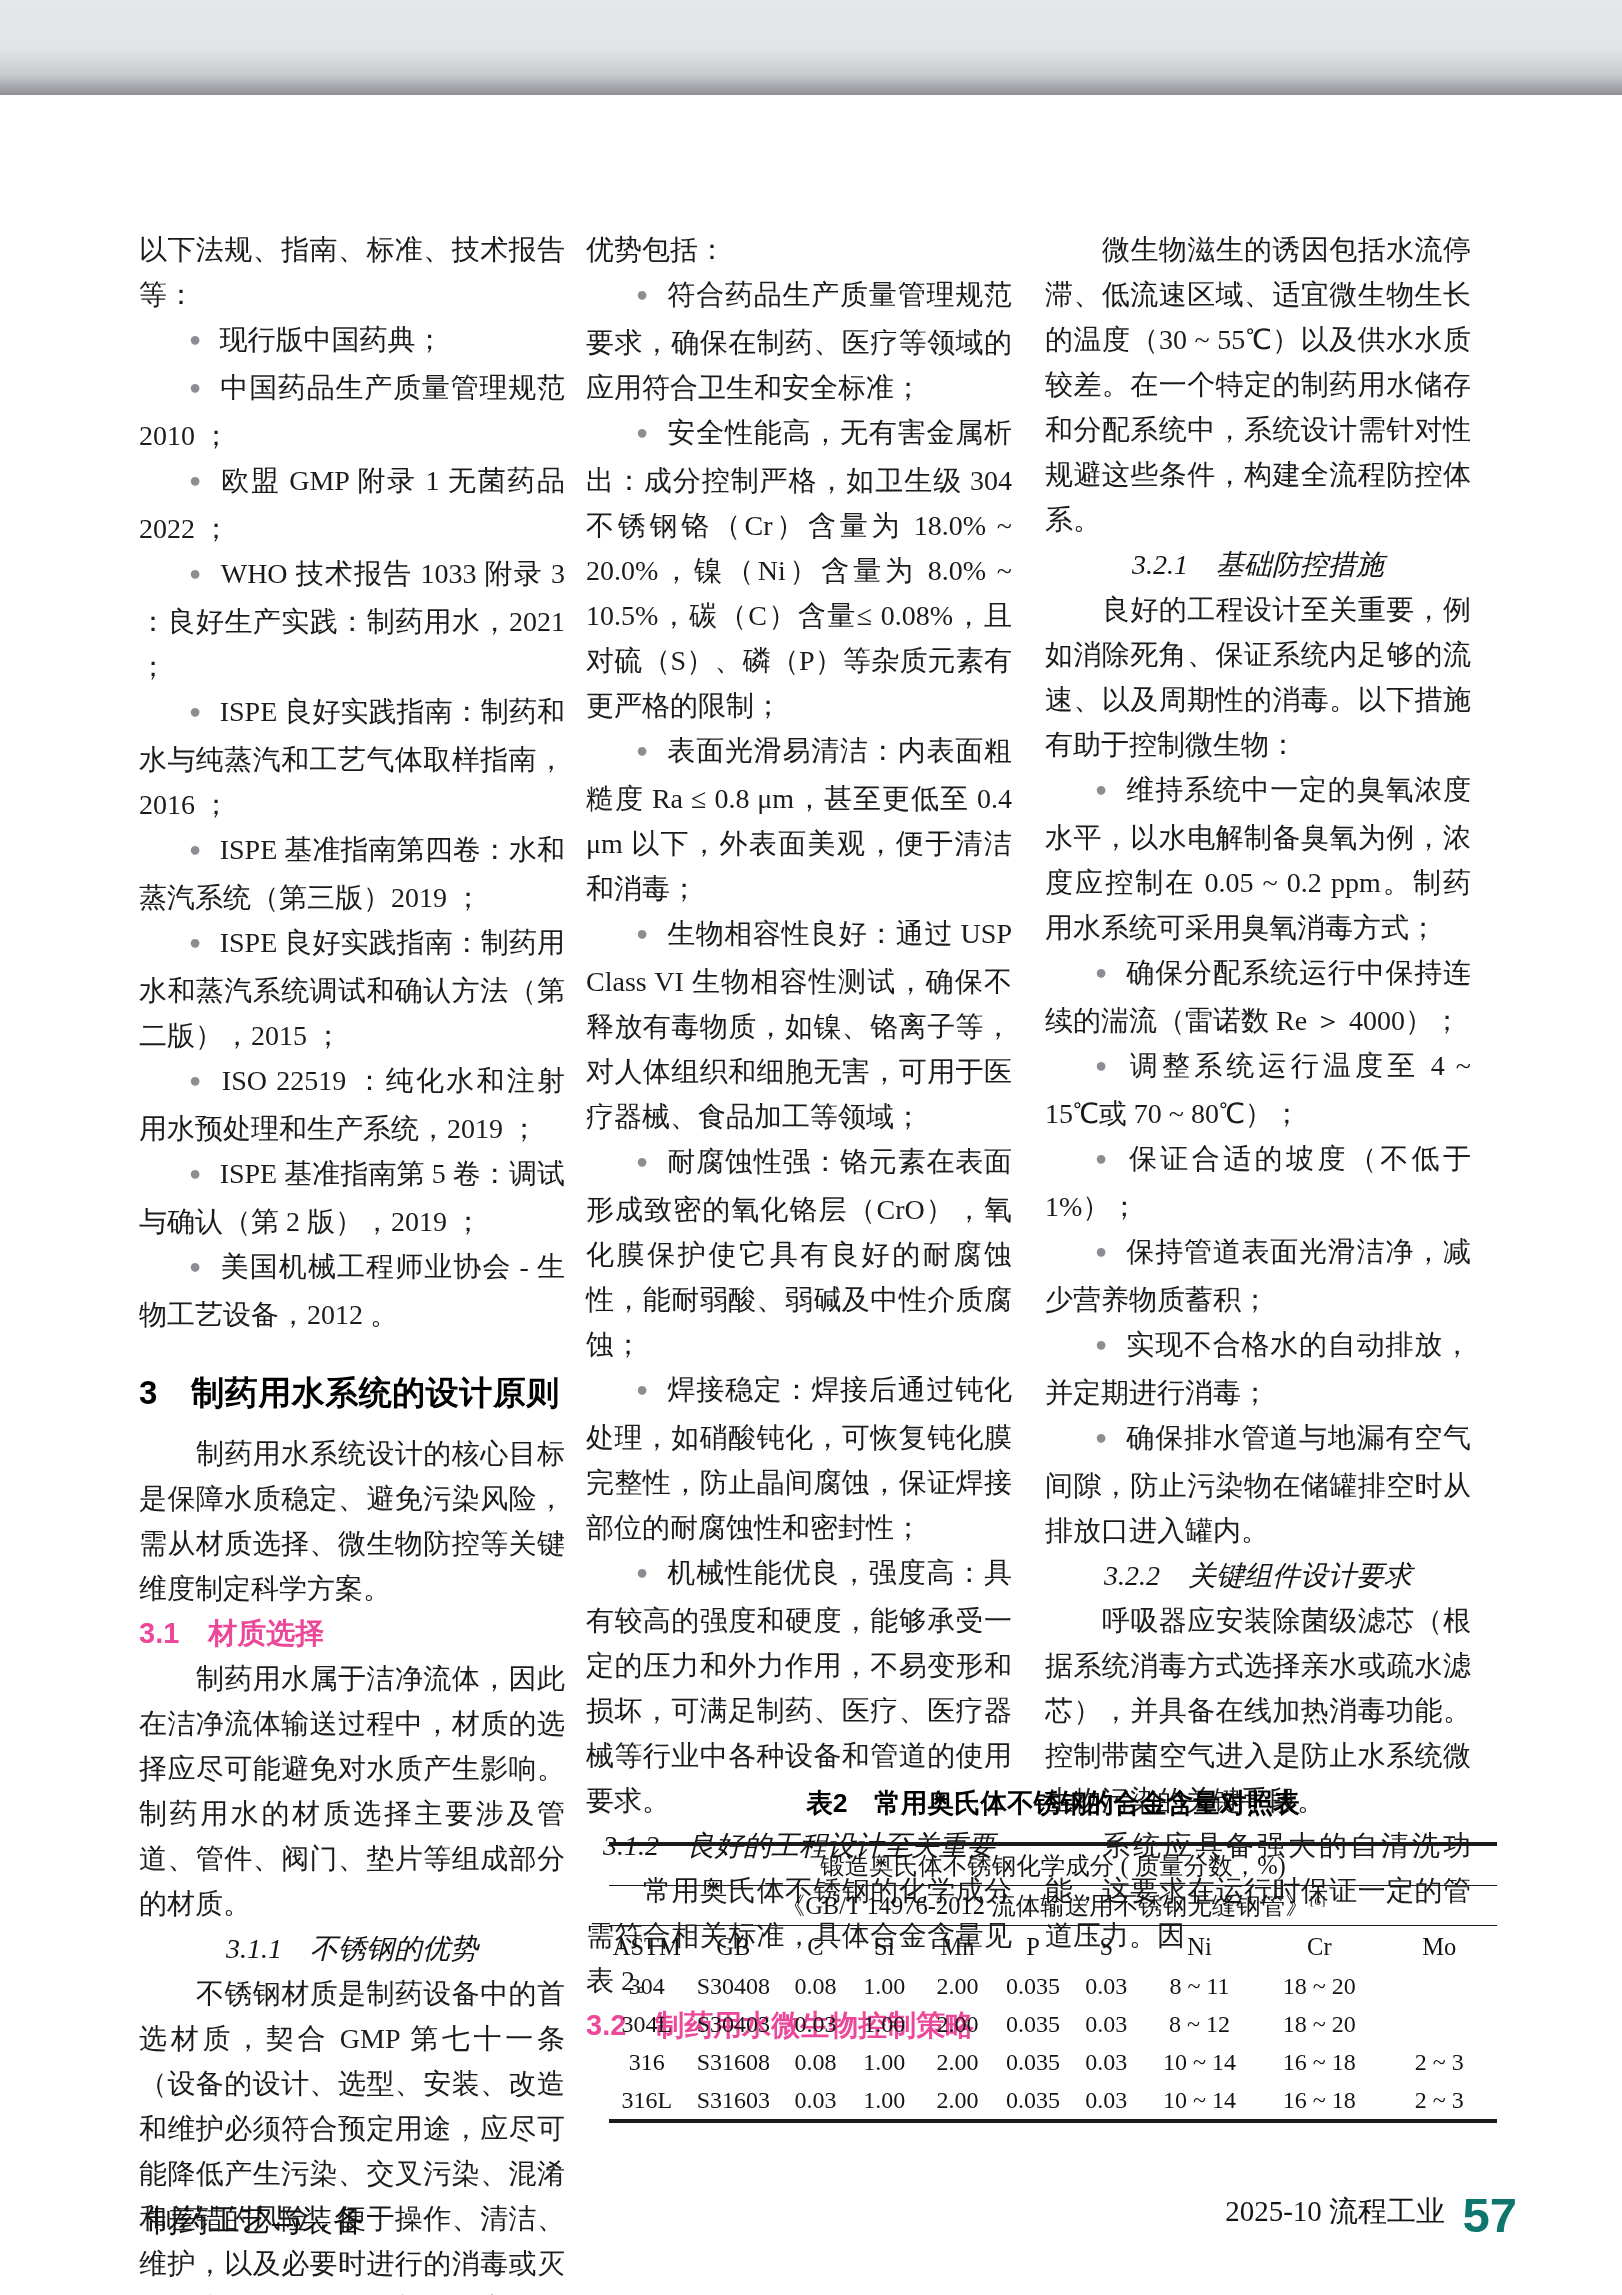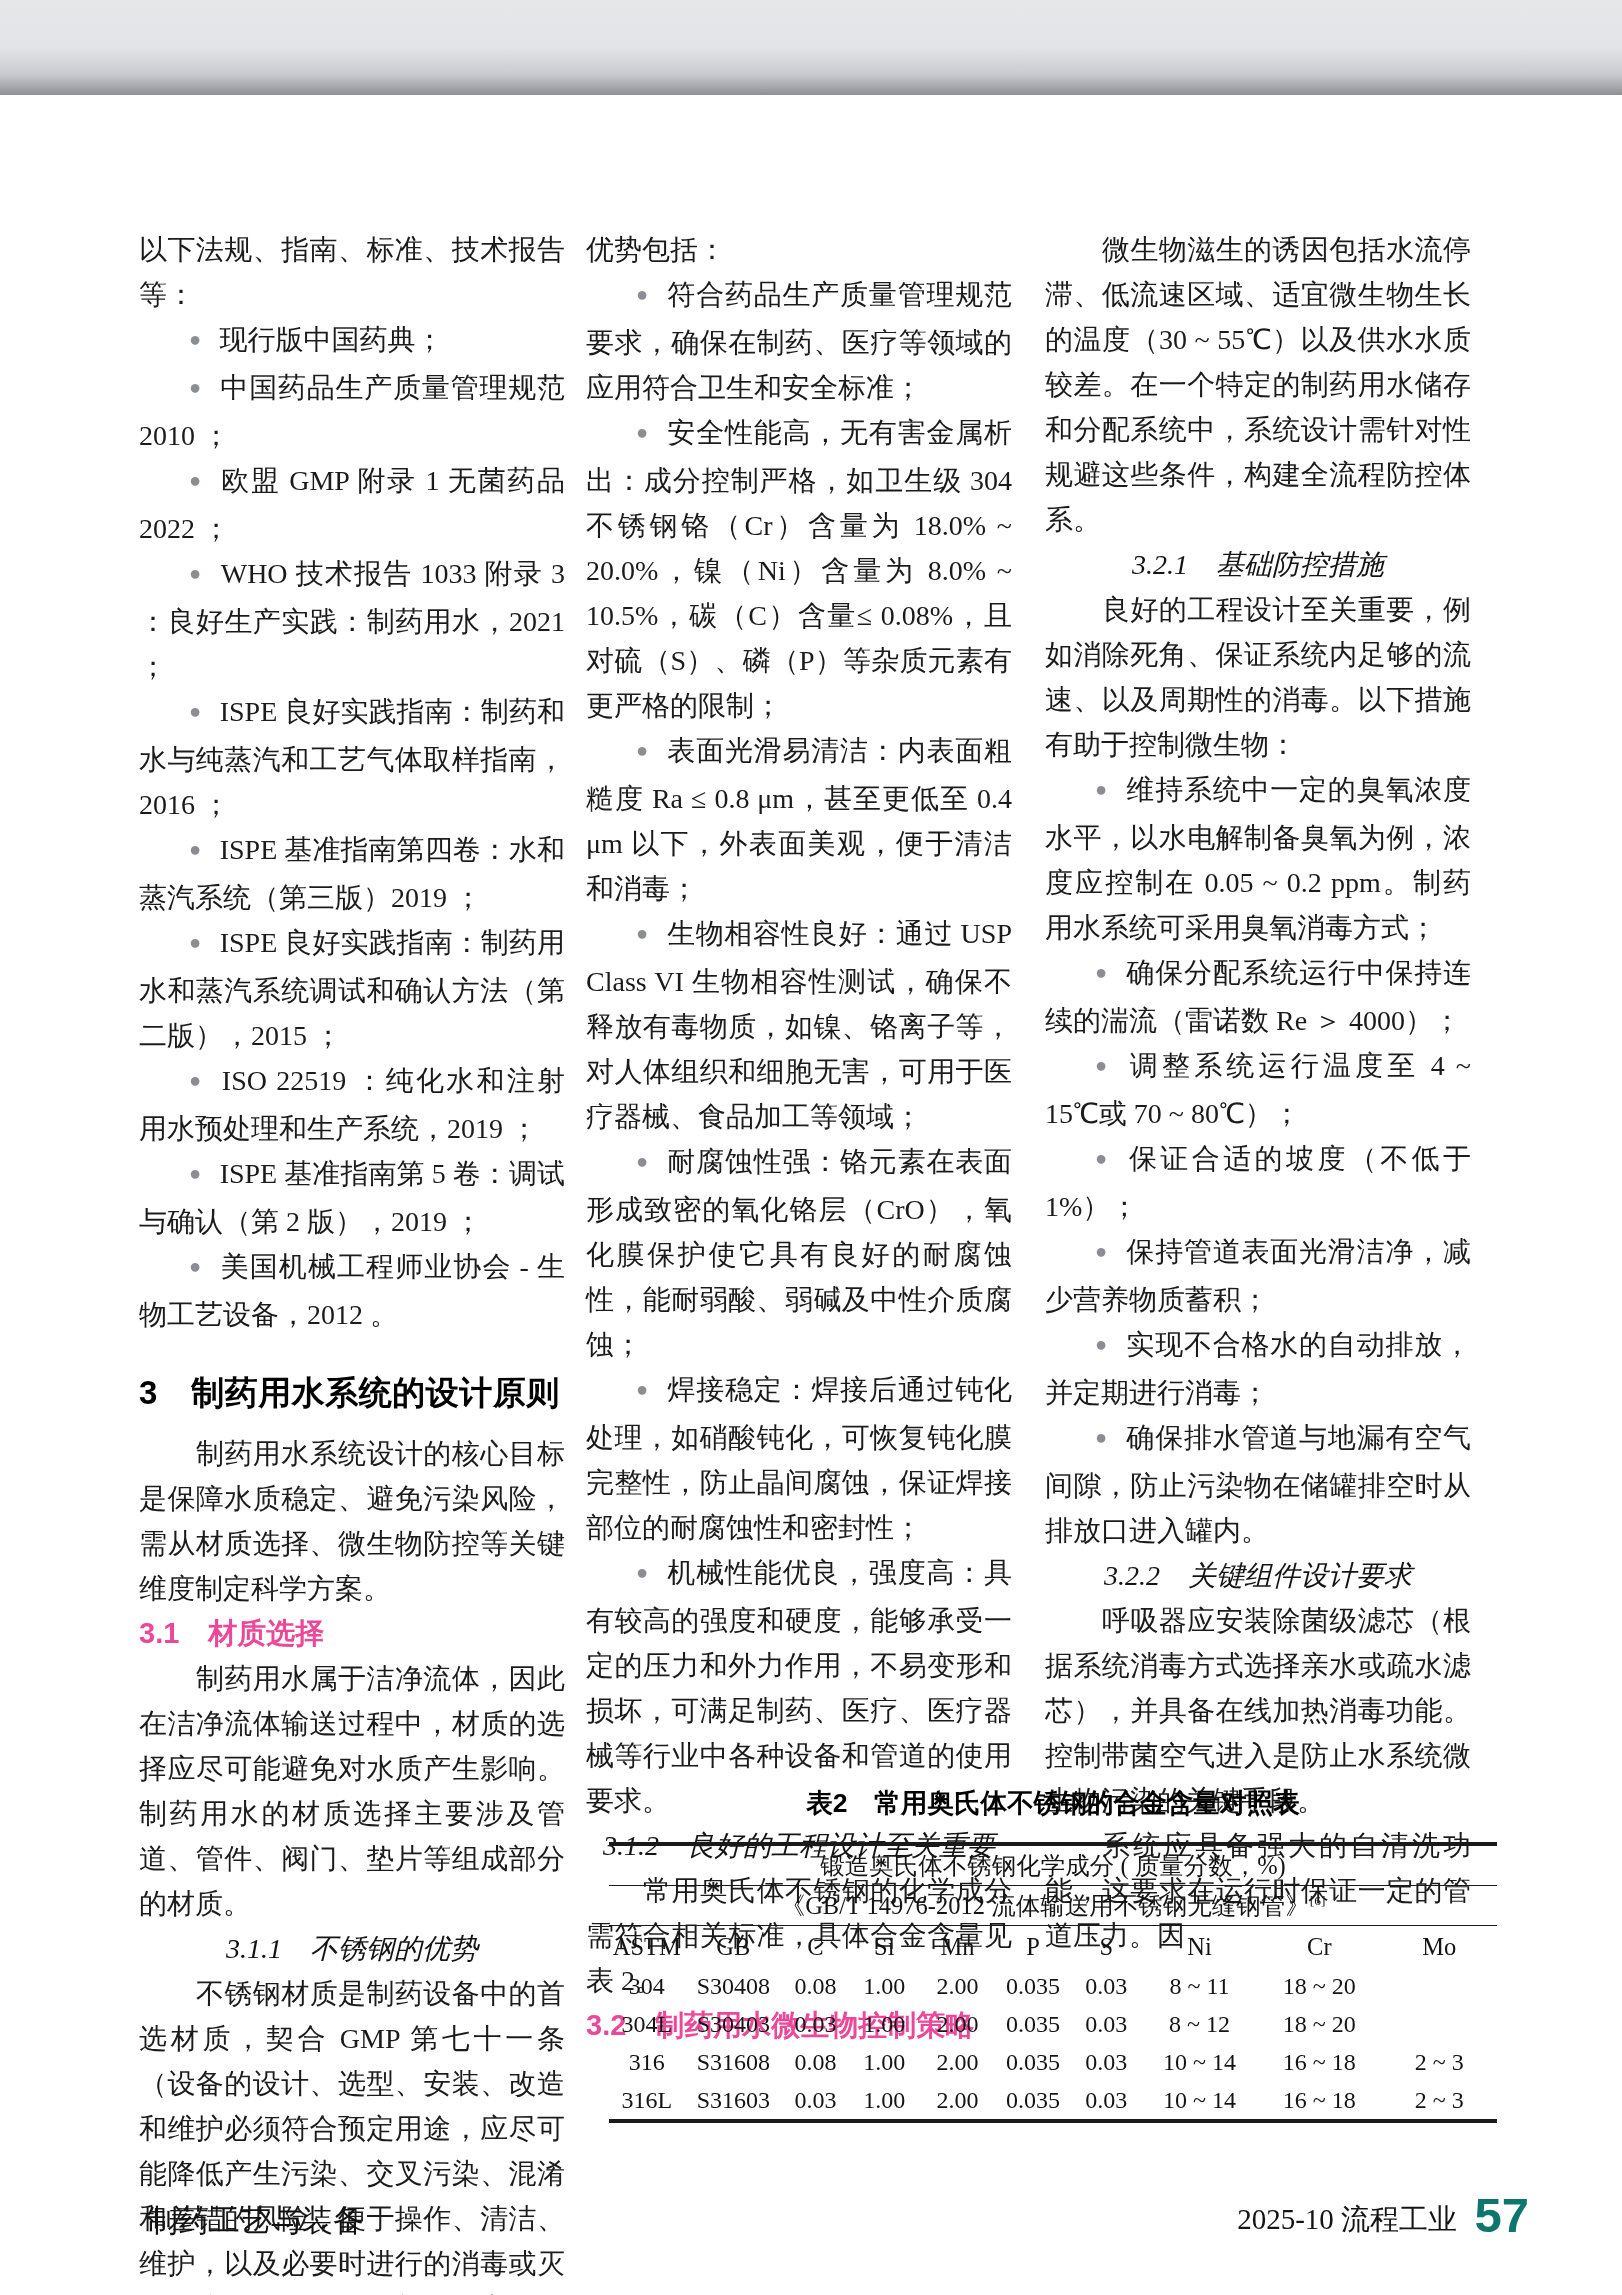--- a/index.html
+++ b/index.html
@@ -55,22 +55,22 @@
   tr.heads th { height:41px; font-size:24.5px; }
   tr.datarow td { height:38px; }
   tr.lastrow td { border-bottom:4.6px solid #1a1a1a; }
   
   .footer-left {
     position:absolute; left:147px; top:2200px;
     font-family:"Liberation Sans", sans-serif; font-weight:normal; color:#111;
     font-size:31px; line-height:41px;
   }
   .footer-right {
-    position:absolute; right:94px; top:2191px;
-    display:flex; align-items:flex-end; gap:17.4px;
+    position:absolute; right:106px; top:2191px;
+    display:flex; align-items:flex-start; gap:17.4px;
   }
   .footer-issue { font-size:29px; line-height:41px; color:#141414; font-family:"Liberation Serif", serif; }
   .footer-page {
     font-family:Liberation Sans, sans-serif; font-weight:bold; color:#0f766e;
     font-size:49px; line-height:49px;
   }
 </style>
 </head>
 <body>
 

